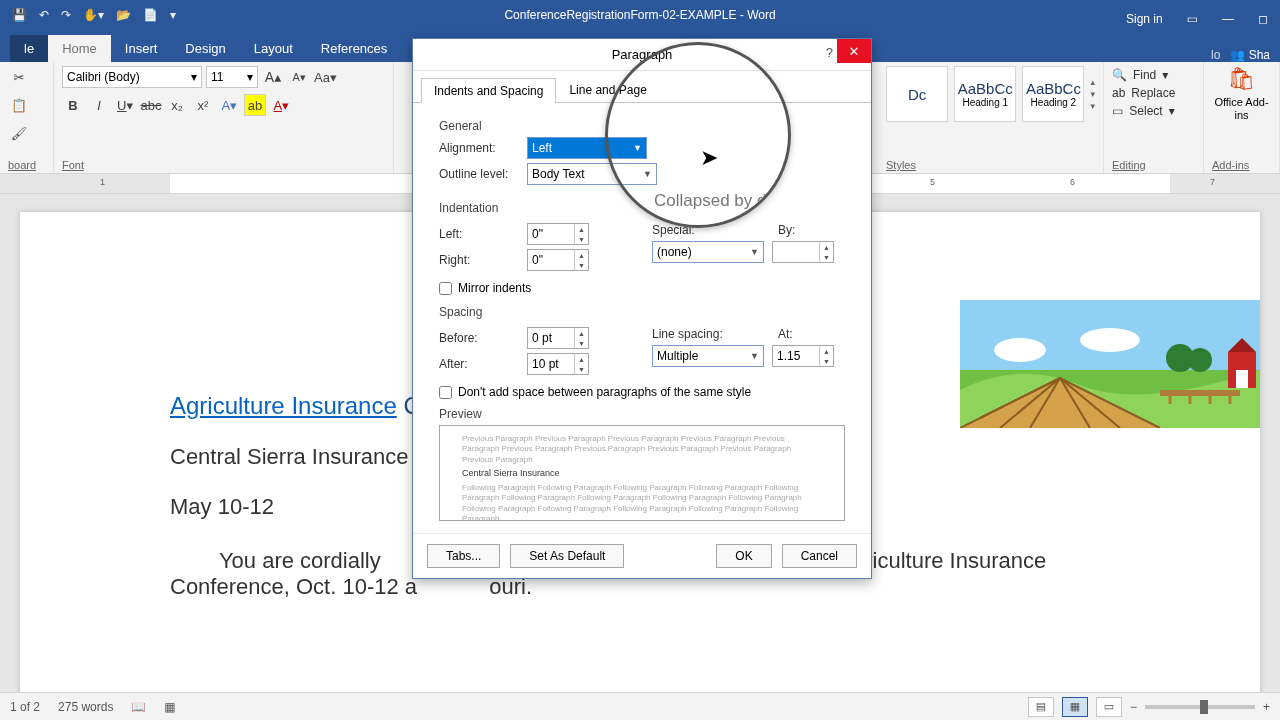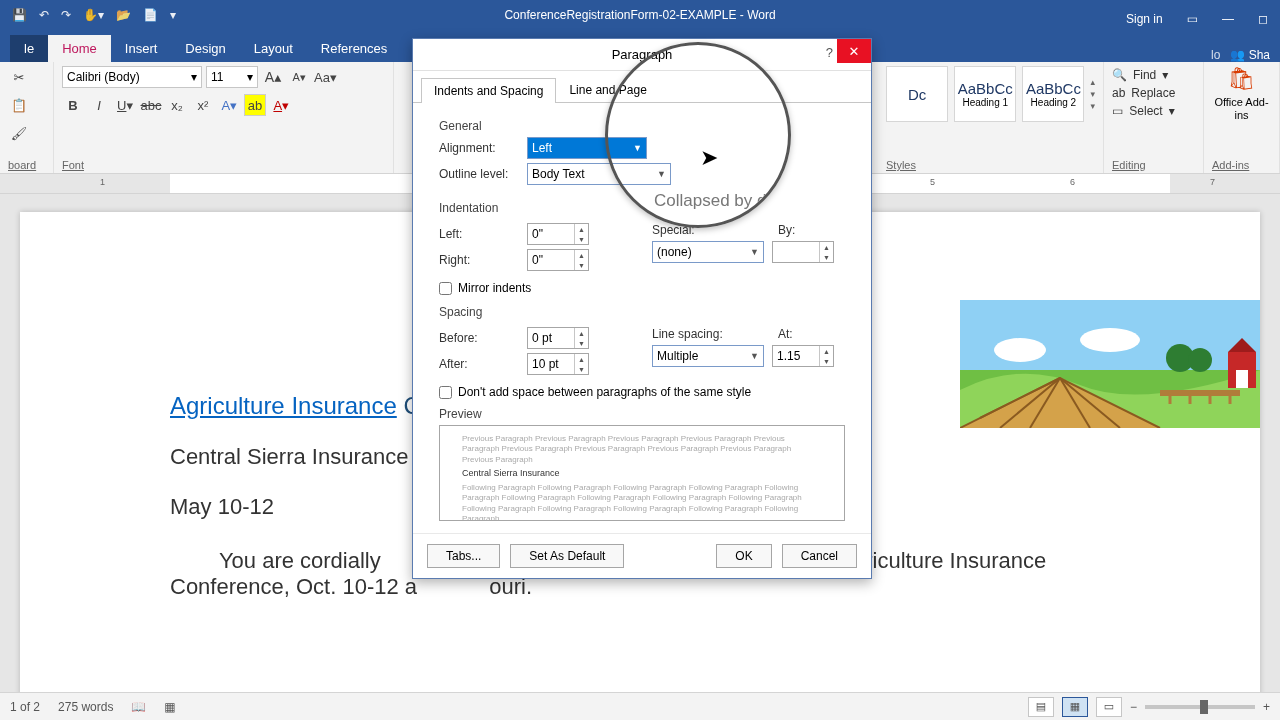--- a/index.html
+++ b/index.html
@@ -7,21 +7,21 @@
 
 .titlebar { background: #2b579a; height: 30px; display: flex; align-items: center; color: #fff; font-size: 12px; position: relative; }
 .titlebar .qat { display: flex; gap: 12px; padding-left: 12px; align-items: center; }
 .titlebar .qat span { opacity: .9; }
 .titlebar .doc-title { position: absolute; left: 50%; transform: translateX(-50%); font-size: 12px; }
 .titlebar .right { position: absolute; right: 12px; display: flex; gap: 24px; align-items: flex-start; margin-top: 8px; }
 
 .ribbon-tabs { background: #2b579a; height: 32px; display: flex; align-items: flex-end; padding-left: 10px; color: #fff; font-size: 13px; }
 .ribbon-tabs .tab { padding: 6px 14px 6px; cursor: pointer; }
 .ribbon-tabs .tab.file { background: #1e3e6e; }
-.ribbon-tabs .tab.active { background: #f3f3f3; color: #be185d; }
+.ribbon-tabs .tab.active { background: #f3f3f3; color: #737373; }
 .ribbon-tabs .right { margin-left: auto; display: flex; gap: 10px; padding-right: 10px; align-items: flex-end; font-size:12px;}
 .ribbon-tabs .right span { color:#fff; }
 
 .ribbon { background: #f3f3f3; height: 112px; border-bottom: 1px solid #d4d4d4; display: flex; font-size: 12px; }
 .ribbon .group { border-right: 1px solid #e1e1e1; padding: 4px 8px 2px; display: flex; flex-direction: column; justify-content: space-between; }
 .ribbon .group .label { text-align: left; color: #666; font-size: 11px; padding-top: 2px; text-decoration: underline; }
 .ribbon .controls { display: flex; gap: 6px; flex-direction: column; }
 .ribbon .row { display:flex; gap:4px; align-items:center; }
 .font-combo { border:1px solid #c6c6c6; background:#fff; height:22px; display:flex; align-items:center; padding:0 4px; font-size:12px;}
 .font-name { width:140px; justify-content:space-between; }
@@ -281,21 +281,21 @@
     <div class="section-title">General</div>
     <div class="frow">
       <label>Alignment:</label>
       <div class="combo sel" style="width:120px">
           <span>Left</span>
           <span class="arrow" style="color:#fff">▼</span>
         </div>
     </div>
     <div class="frow" style="position:relative">
       <label>Outline level:</label>
-      <div class="combo" style="width:144px">
+      <div class="combo" style="width:130px">
           <span>Body Text</span>
           <span class="arrow">▼</span>
         </div>
     </div>
 
     <div class="section-title" style="margin-top:16px">Indentation</div>
     <div class="col2">
       <div>
         <div class="frow">
             <label>Left:</label>

